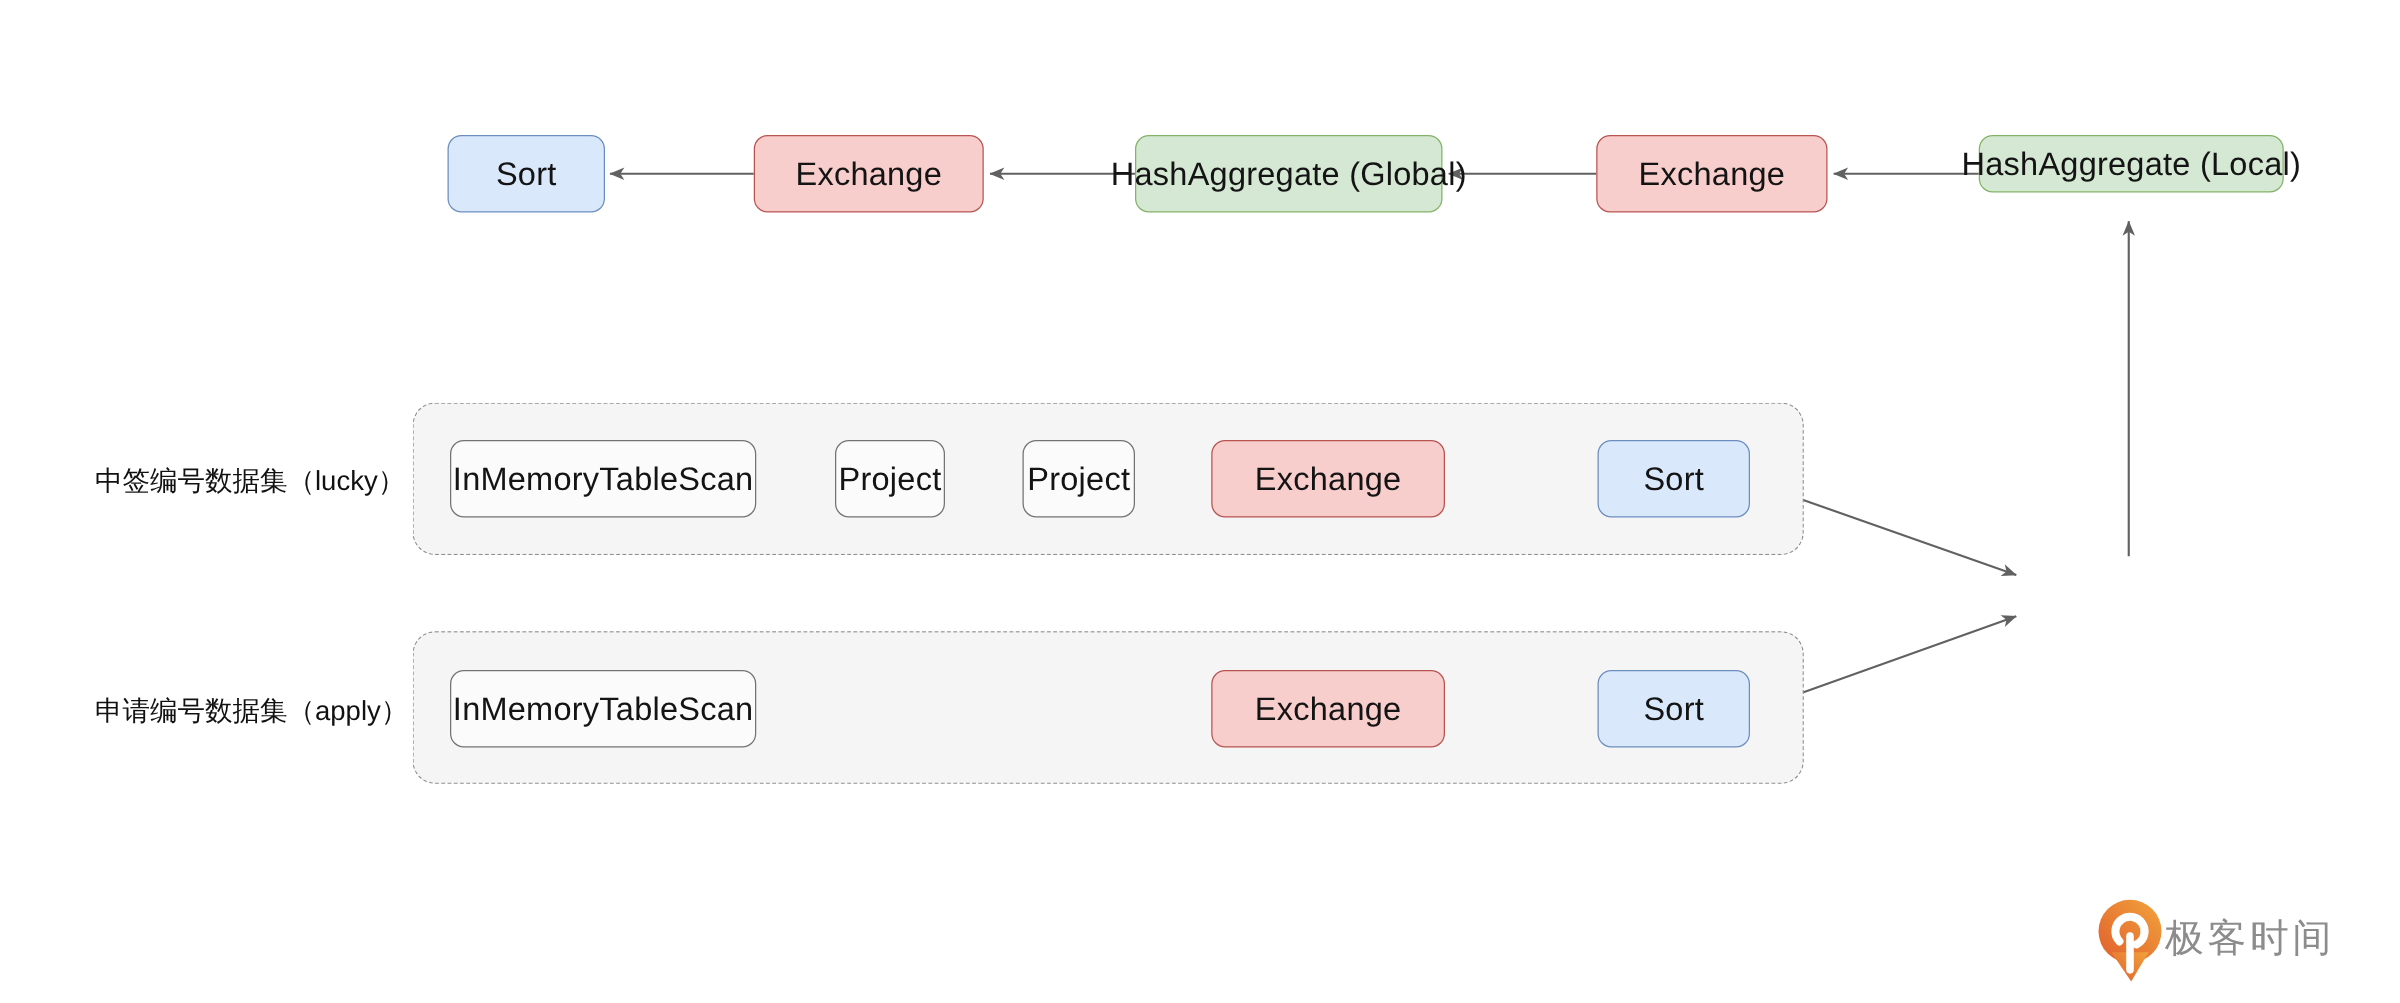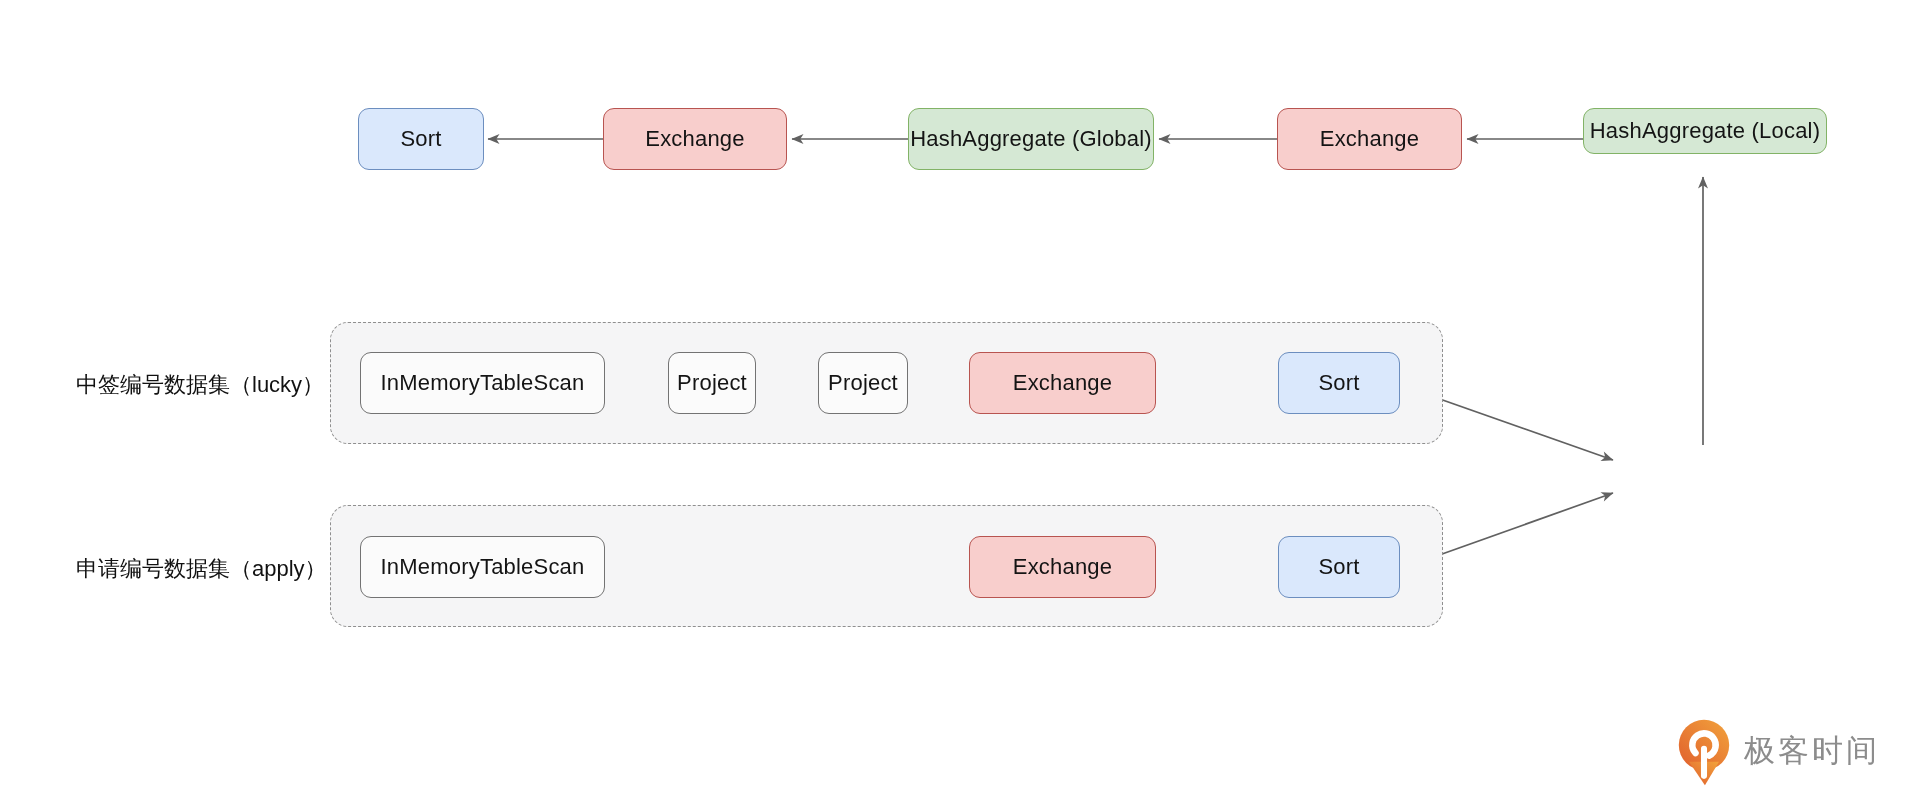--- a/index.html
+++ b/index.html
@@ -34,21 +34,21 @@
     box-sizing: border-box;
   }
   .node {
     position: absolute;
     display: flex;
     align-items: center;
     justify-content: center;
     box-sizing: border-box;
     border-radius: 11px;
     border: 1.7px solid;
-    font-size: 22px;
+    font-size: 26px;
     color: #141414;
     white-space: nowrap;
     letter-spacing: 0.2px;
   }
   .node.blue  { background: var(--blue-fill, #dae8fc);  border-color: var(--blue-border, #6c8ebf); }
   .node.red   { background: var(--red-fill, #f8cecc);   border-color: var(--red-border, #b85450); }
   .node.green { background: var(--green-fill, #d5e8d4); border-color: var(--green-border, #82b366); }
   .node.plain { background: var(--plain-fill, #fbfbfb); border-color: var(--plain-border, #737373); }
   .node.join  { background: var(--join-fill, #f5f5f5);  border-color: var(--plain-border, #737373); }
   .group-label {
@@ -57,21 +57,21 @@
     font-weight: 500;
     color: #111111;
     white-space: nowrap;
   }
   .logo {
     position: absolute;
     left: 1676px;
     top: 718px;
     display: flex;
     align-items: center;
-    gap: 12px;
+    gap: 0;
   }
   .logo-text {
     font-size: 31px;
     font-weight: 500;
     color: #8c8c8c;
     letter-spacing: 3px;
     line-height: 1;
     padding-bottom: 6px;
   }
 </style>

